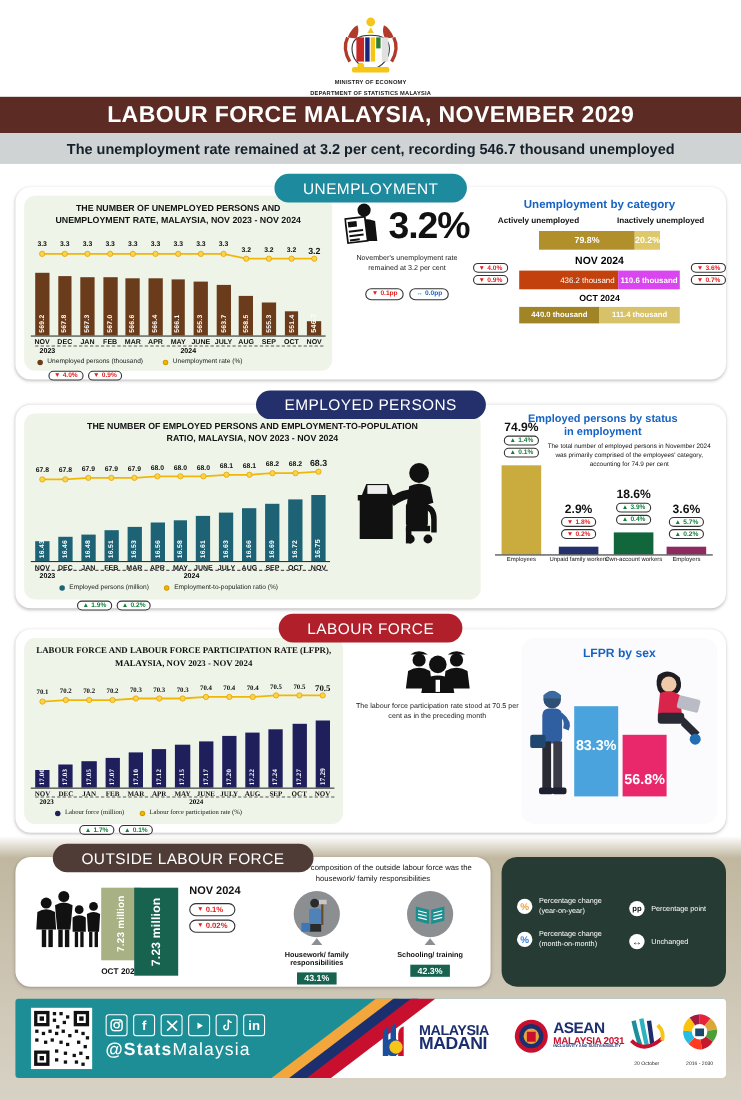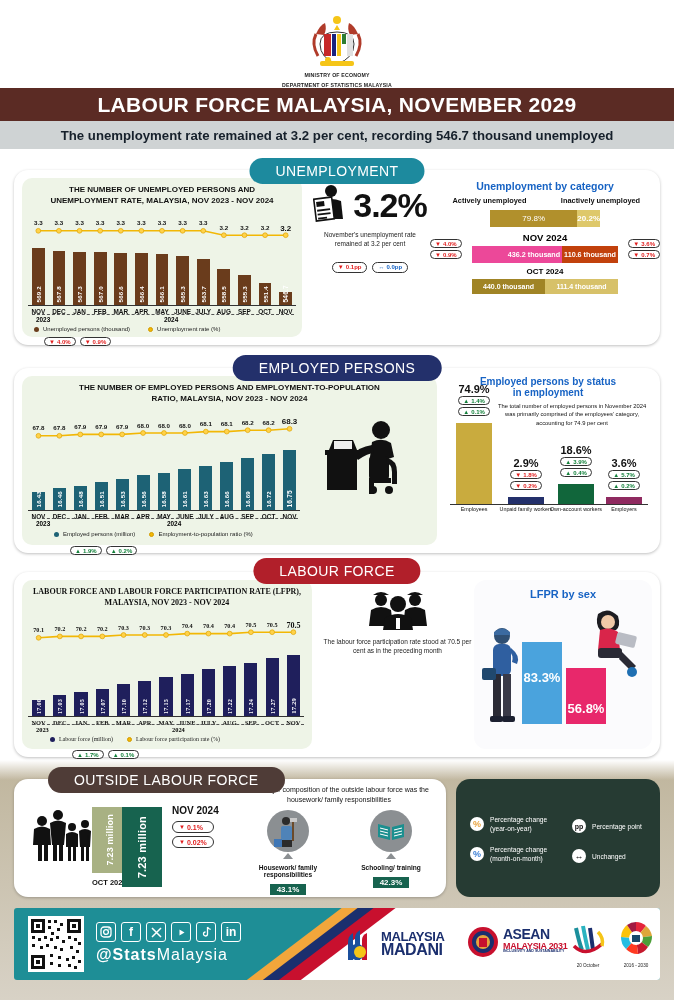--- a/index.html
+++ b/index.html
@@ -229,27 +229,27 @@
       </div>
     </div>
 
     <div style="position:absolute; left:420px; top:10px; width:222px;">
       <div class="bluehead" style="font-size:10.5px;">Unemployment by category</div>
       <div style="display:flex; margin-top:4px; font-size:7.4px; font-weight:bold; color:#111;">
         <div style="flex:1; text-align:center;">Actively unemployed</div>
         <div style="flex:1; text-align:center;">Inactively unemployed</div>
       </div>
       <div style="display:flex; margin:5px auto 0; width:110px; height:17px;">
-        <div style="flex:79.8; background:#b1902c; color:#fff; font-size:8px; font-weight:normal; display:flex; align-items:center; justify-content:center;">79.8%</div>
+        <div style="flex:79.8; background:#b1902c; color:#fff; font-size:8px; font-weight:bold; display:flex; align-items:center; justify-content:center;">79.8%</div>
         <div style="flex:20.2; background:#dec86a; color:#fff; font-size:8px; font-weight:bold; display:flex; align-items:center; justify-content:center;">20.2%</div>
       </div>
       <div style="text-align:center; font-size:9.5px; font-weight:bold; margin-top:5px;">NOV 2024</div>
       <div style="position:relative; display:flex; margin:3px auto 0; width:146px; height:17px;">
-        <div style="flex:1; background:#ec4899; color:#fff; font-size:7.2px; font-weight:bold; display:flex; align-items:center; justify-content:center;padding-left:34px;">436.2 thousand</div>
-        <div style="flex:1; background:#c2410c; color:#fff; font-size:7.2px; font-weight:bold; display:flex; align-items:center; justify-content:center;">110.6 thousand</div>
+        <div style="flex:1; background:#c2410c; color:#fff; font-size:7.2px; font-weight:normal; display:flex; align-items:center; justify-content:center;padding-left:34px;">436.2 thousand</div>
+        <div style="flex:1; background:#d946ef; color:#fff; font-size:7.2px; font-weight:bold; display:flex; align-items:center; justify-content:center;">110.6 thousand</div>
         <div style="position:absolute; left:-42px; top:-7px; display:flex; flex-direction:column; gap:2px;">
           <span class="badge red">
               <span class="arr">▼</span>
               <span>4.0%</span>
             </span>
           <span class="badge red">
               <span class="arr">▼</span>
               <span>0.9%</span>
             </span>
         </div>

